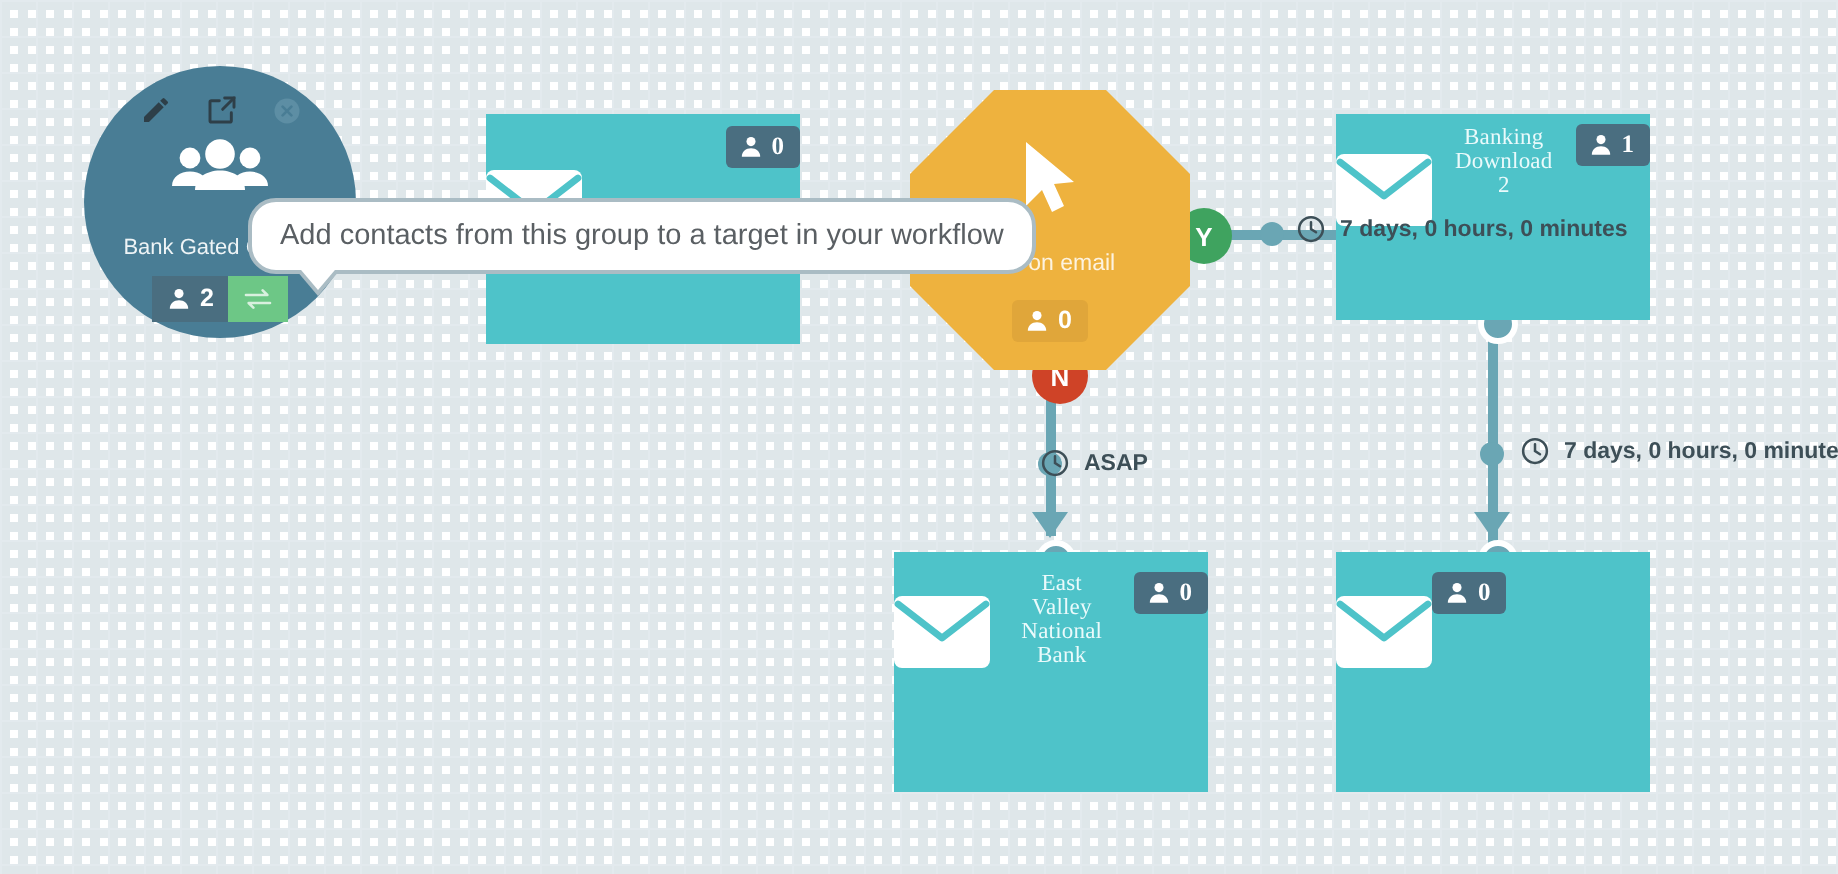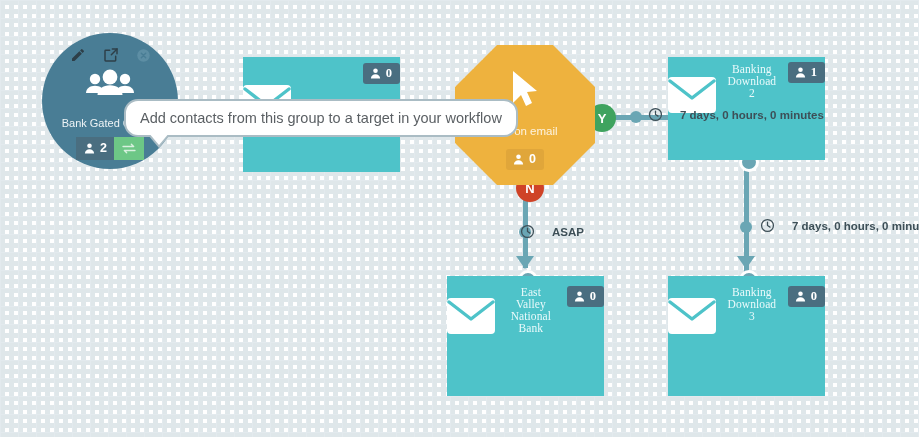--- a/index.html
+++ b/index.html
@@ -177,21 +177,21 @@
     align-items: center;
     justify-content: center;
   }
   .branch-yes { background: #3fa35f; }
   .branch-no  { background: #cf4327; }
 
   .delay-label {
     position: absolute;
     display: flex;
     align-items: center;
-    gap: 17px;
+    gap: 7px;
     color: #3d4f57;
     font-size: 11.5px;
     font-weight: bold;
     white-space: nowrap;
   }
 
   
   .tooltip {
     position: absolute;
     background: #ffffff;
@@ -363,21 +363,20 @@
     </span>
   </div>
 
   <div class="node card" style="left:668px; top:276px; width:157px; height:120px;">
     <span class="env" style="margin-top:22px;">
       <svg width="48" height="36" viewBox="0 0 48 36">
         <rect x="0" y="0" width="48" height="36" rx="4" fill="#ffffff"></rect>
         <path d="M2 4l22 17L46 4" fill="none" stroke="#4ec3c9" stroke-width="3.4" stroke-linecap="round" stroke-linejoin="round"></path>
       </svg>
     </span>
-    <div class="card-title" style="margin-top:10px;">Banking Download 3</div>
     <span class="count-badge" style="margin-top:10px;">
       <svg width="13" height="13" viewBox="0 0 24 24" fill="#ffffff">
         <circle cx="12" cy="7" r="4.2"></circle>
         <path d="M3.5 21c0-4.8 3.8-7.8 8.5-7.8s8.5 3 8.5 7.8z"></path>
       </svg>
       <span class="num">0</span>
     </span>
   </div>
 
   <div class="delay-label" style="left:648px; top:107px; z-index:30;">

